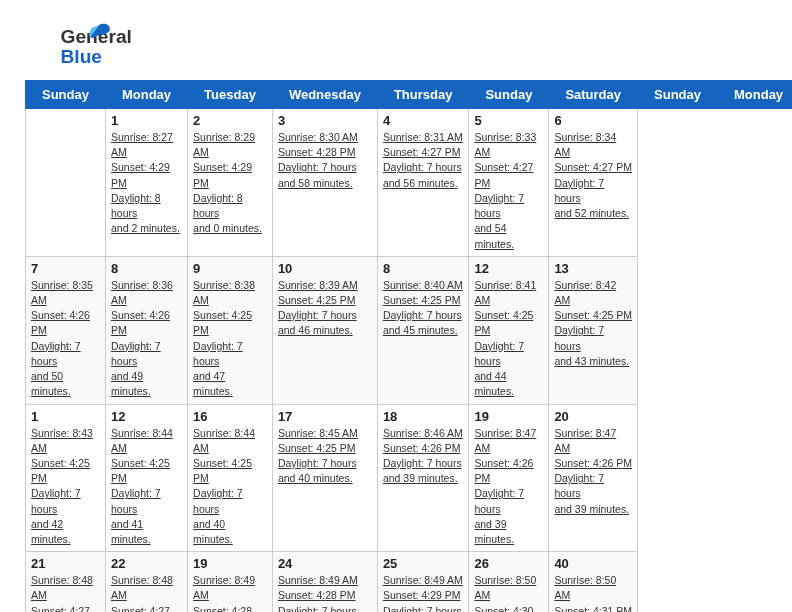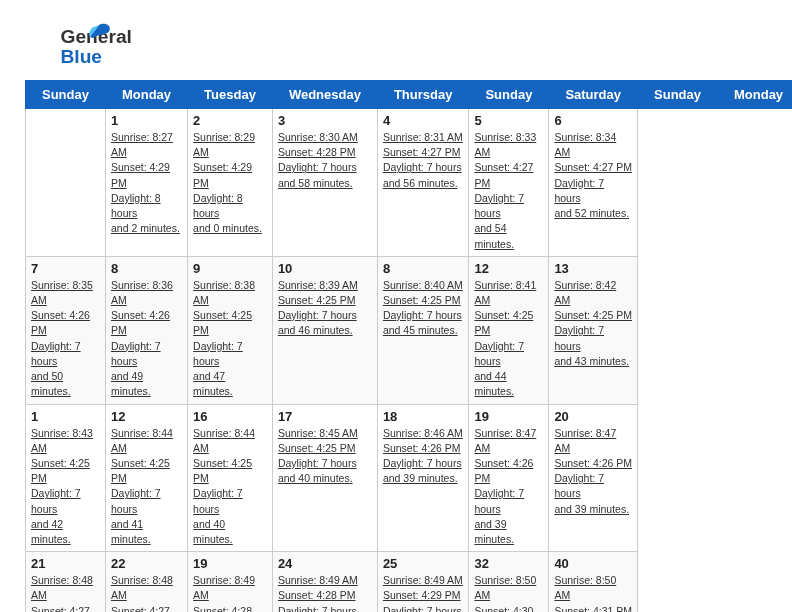--- a/index.html
+++ b/index.html
@@ -216,21 +216,21 @@
         </td>
         <td>
           <span class="day-number">24</span>
           <div class="day-info">Sunrise: 8:49 AM<br>Sunset: 4:28 PM<br>Daylight: 7 hours<br>and 39 minutes.</div>
         </td>
         <td>
           <span class="day-number">25</span>
           <div class="day-info">Sunrise: 8:49 AM<br>Sunset: 4:29 PM<br>Daylight: 7 hours<br>and 39 minutes.</div>
         </td>
         <td>
-          <span class="day-number">32</span>
+          <span class="day-number">26</span>
           <div class="day-info">Sunrise: 8:50 AM<br>Sunset: 4:30 PM<br>Daylight: 7 hours<br>and 40 minutes.</div>
         </td>
         <td>
           <span class="day-number">40</span>
           <div class="day-info">Sunrise: 8:50 AM<br>Sunset: 4:31 PM<br>Daylight: 7 hours<br>and 40 minutes.</div>
         </td>
       </tr>
     </tbody>
 </table>
 

